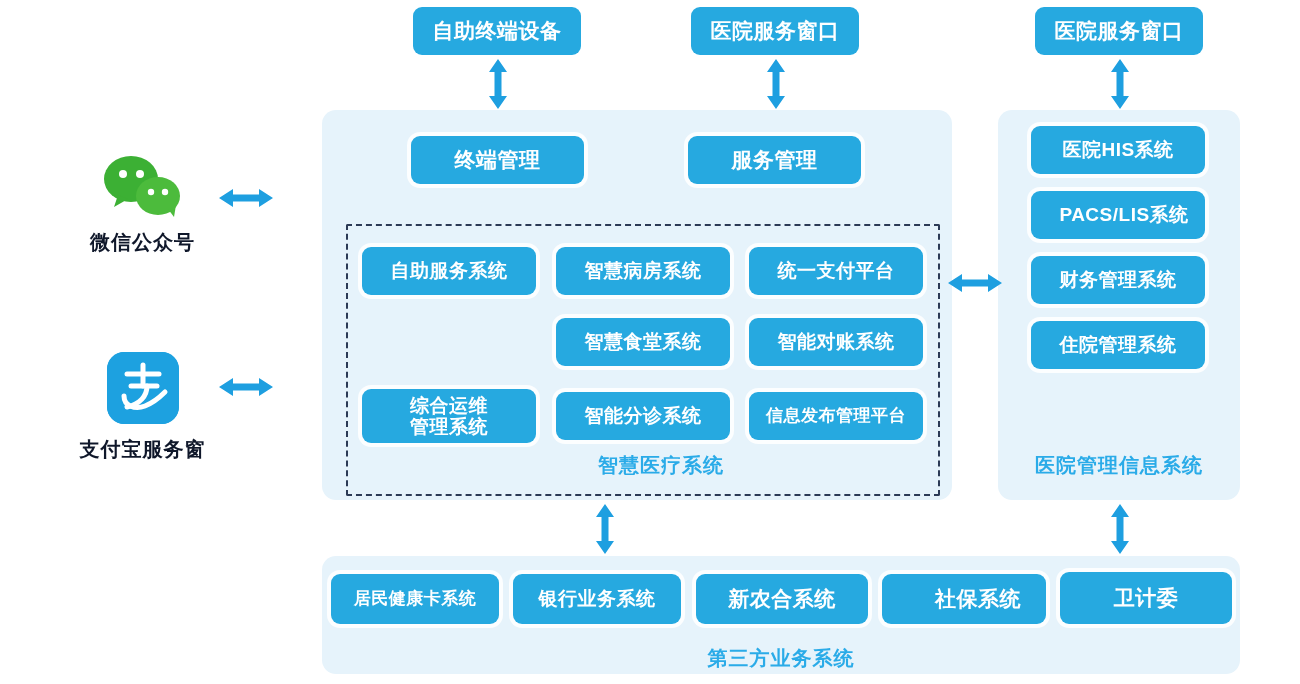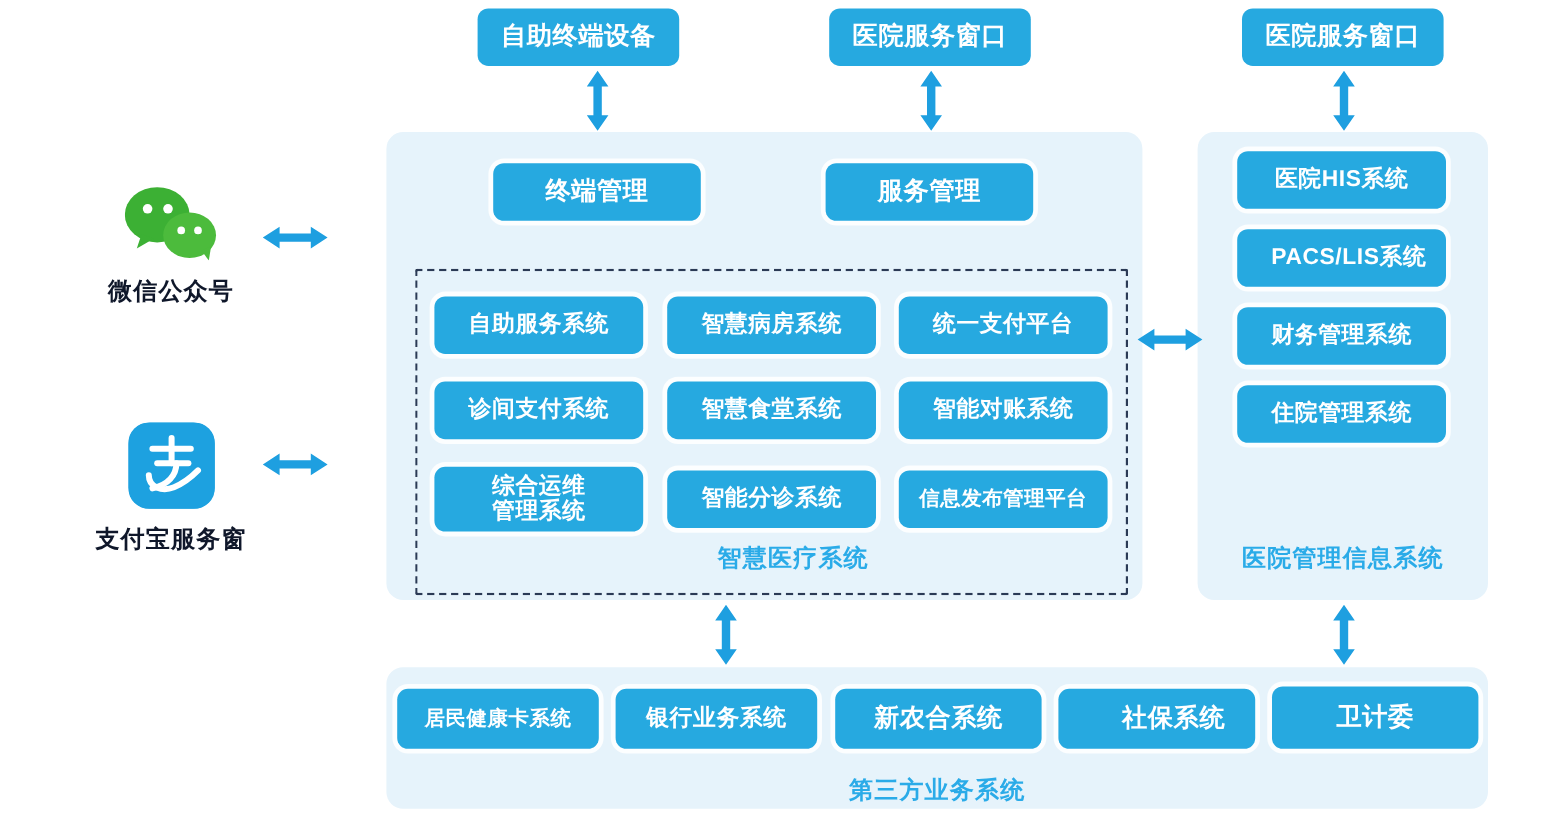--- a/index.html
+++ b/index.html
@@ -93,21 +93,21 @@
     background: #1da1e0;
     border-radius: 18px;
     position: relative;
   }
 </style>
 </head>
 <body>
 
 <div id="canvas">
 
-  <div class="pill lg" style="left:398px; top:7px; width:168px; height:48px;">自助终端设备</div>
+  <div class="pill lg" style="left:413px; top:7px; width:168px; height:48px;">自助终端设备</div>
 
   <div class="pill lg" style="left:691px; top:7px; width:168px; height:48px;">医院服务窗口</div>
 
   <div class="pill lg" style="left:1035px; top:7px; width:168px; height:48px;">医院服务窗口</div>
 
   <svg class="arrow" style="left:486px; top:58px;" width="24" height="52" viewBox="0 0 24 52">
     <path d="M12 1 L21 14 L15.5 14 L15.5 38 L21 38 L12 51 L3 38 L8.5 38 L8.5 14 L3 14 Z" fill="#1e9fe0"></path>
   </svg>
   <svg class="arrow" style="left:764px; top:58px;" width="24" height="52" viewBox="0 0 24 52">
     <path d="M12 1 L21 14 L15.5 14 L15.5 38 L21 38 L12 51 L3 38 L8.5 38 L8.5 14 L3 14 Z" fill="#1e9fe0"></path>
@@ -158,23 +158,22 @@
 
   <div class="pill lg" style="left:411px; top:136px; width:173px; height:48px;">终端管理</div>
   <div class="pill lg" style="left:688px; top:136px; width:173px; height:48px;">服务管理</div>
 
   <div class="dashed-box" style="left:346px; top:224px; width:594px; height:272px;"></div>
 
   <div class="pill md" style="left:362px; top:247px; width:174px; height:48px;">自助服务系统</div>
   <div class="pill md" style="left:556px; top:247px; width:174px; height:48px;">智慧病房系统</div>
   <div class="pill md" style="left:749px; top:247px; width:174px; height:48px;">统一支付平台</div>
 
-  <div class="pill md" style="left:362px; top:318px; width:174px; height:48px;">诊间支付系统</div>
   <div class="pill md" style="left:556px; top:318px; width:174px; height:48px;">智慧食堂系统</div>
-  <div class="pill md" style="left:749px; top:318px; width:174px; height:48px;border-radius:10px;">智能对账系统</div>
+  <div class="pill md" style="left:749px; top:318px; width:174px; height:48px;">智能对账系统</div>
 
   <div class="pill md" style="left:362px; top:389px; width:174px; height:54px; white-space:pre-line;">综合运维
 管理系统</div>
   <div class="pill md" style="left:556px; top:392px; width:174px; height:48px;">智能分诊系统</div>
   <div class="pill sm" style="left:749px; top:392px; width:174px; height:48px;">信息发布管理平台</div>
 
   <div class="panel-label" style="left:364px; top:452px; width:594px;">智慧医疗系统</div>
 
   <div class="panel" style="left:998px; top:110px; width:242px; height:390px;"></div>
 

